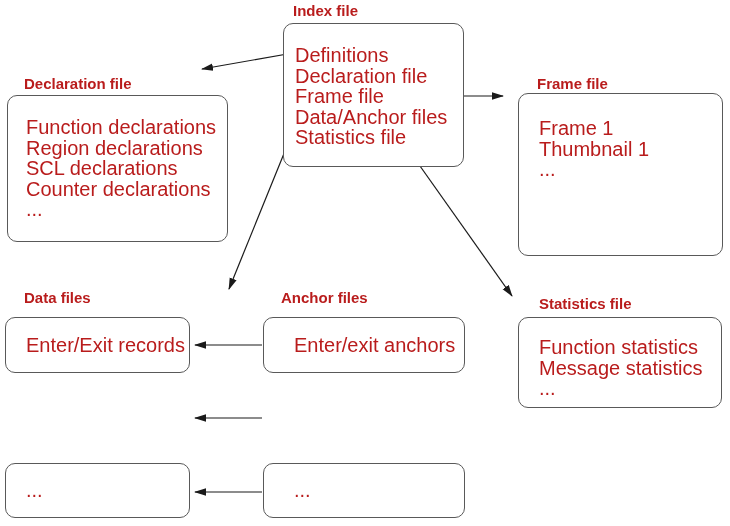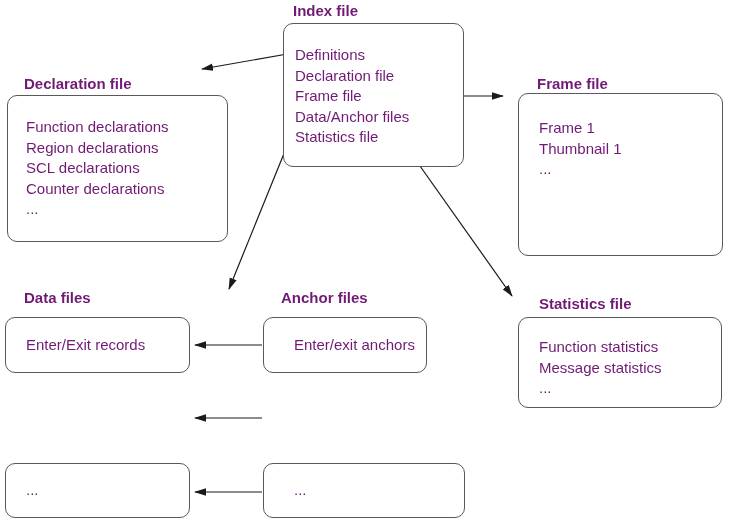--- a/index.html
+++ b/index.html
@@ -6,36 +6,36 @@
     margin: 0;
     padding: 0;
     background: #ffffff;
   }
   .canvas {
     position: relative;
     width: 730px;
     height: 526px;
     background: #ffffff;
     font-family: "Liberation Sans", sans-serif;
-    color: #701a75;
+    color: #b91c1c;
     overflow: hidden;
   }
   .title {
     position: absolute;
     font-weight: bold;
     font-size: 15px;
     white-space: nowrap;
   }
   .box {
     position: absolute;
     box-sizing: border-box;
     border: 1px solid #595959;
     border-radius: 10px;
     background: #ffffff;
-    font-size: 15px;
+    font-size: 20px;
     line-height: 20.6px;
   }
   .box .line { white-space: nowrap; }
   .single { display: flex; align-items: center; }
 
   
   .t-index  { left: 293px; top: 2px; }
   .t-decl   { left: 24px;  top: 75px; }
   .t-frame  { left: 537px; top: 75px; }
   .t-data   { left: 24px;  top: 289px; }
@@ -43,21 +43,21 @@
   .t-stats  { left: 539px; top: 295px; }
 
   
   .b-index  { left: 283px; top: 23px;  width: 181px; height: 144px; padding: 21px 0 0 11px; }
   .b-decl   { left: 7px;   top: 95px;  width: 221px; height: 147px; padding: 21px 0 14px 18px; }
   .b-frame  { left: 518px; top: 93px;  width: 205px; height: 163px; padding: 24px 12px 0 20px; }
   .b-stats  { left: 518px; top: 317px; width: 204px; height: 91px;  padding: 19px 0 0 20px; }
   .b-data1  { left: 5px;   top: 317px; width: 185px; height: 56px; padding-left: 20px; }
   .b-data2  { left: 5px;   top: 392px; width: 185px; height: 55px; padding-left: 20px; }
   .b-data3  { left: 5px;   top: 463px; width: 185px; height: 55px; padding-left: 20px; }
-  .b-anch1  { left: 263px; top: 317px; width: 164px; height: 56px; padding-left: 30px; }
+  .b-anch1  { left: 263px; top: 317px; width: 202px; height: 56px; padding-left: 30px; }
   .b-anch2  { left: 263px; top: 392px; width: 202px; height: 55px; padding-left: 30px; }
   .b-anch3  { left: 263px; top: 463px; width: 202px; height: 55px; padding-left: 30px; }
 
   svg.arrows {
     position: absolute;
     left: 0; top: 0;
     width: 730px; height: 526px;
     pointer-events: none;
   }
   svg.arrows line {

